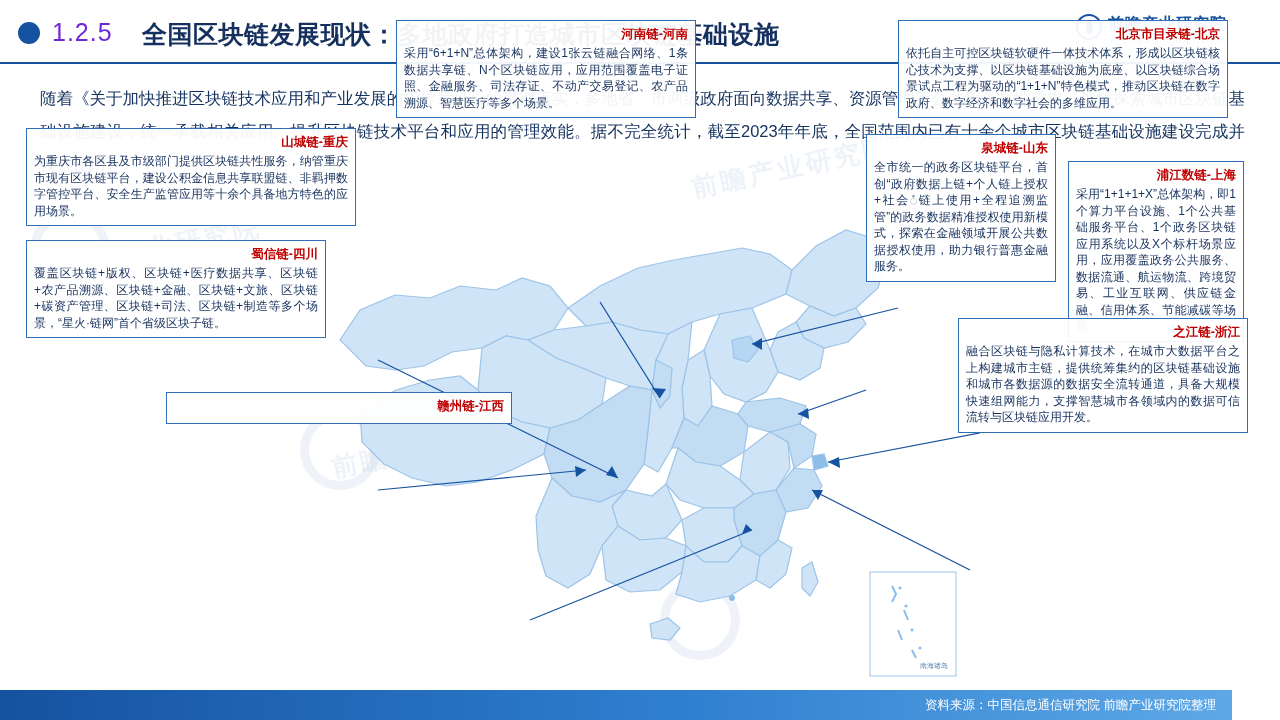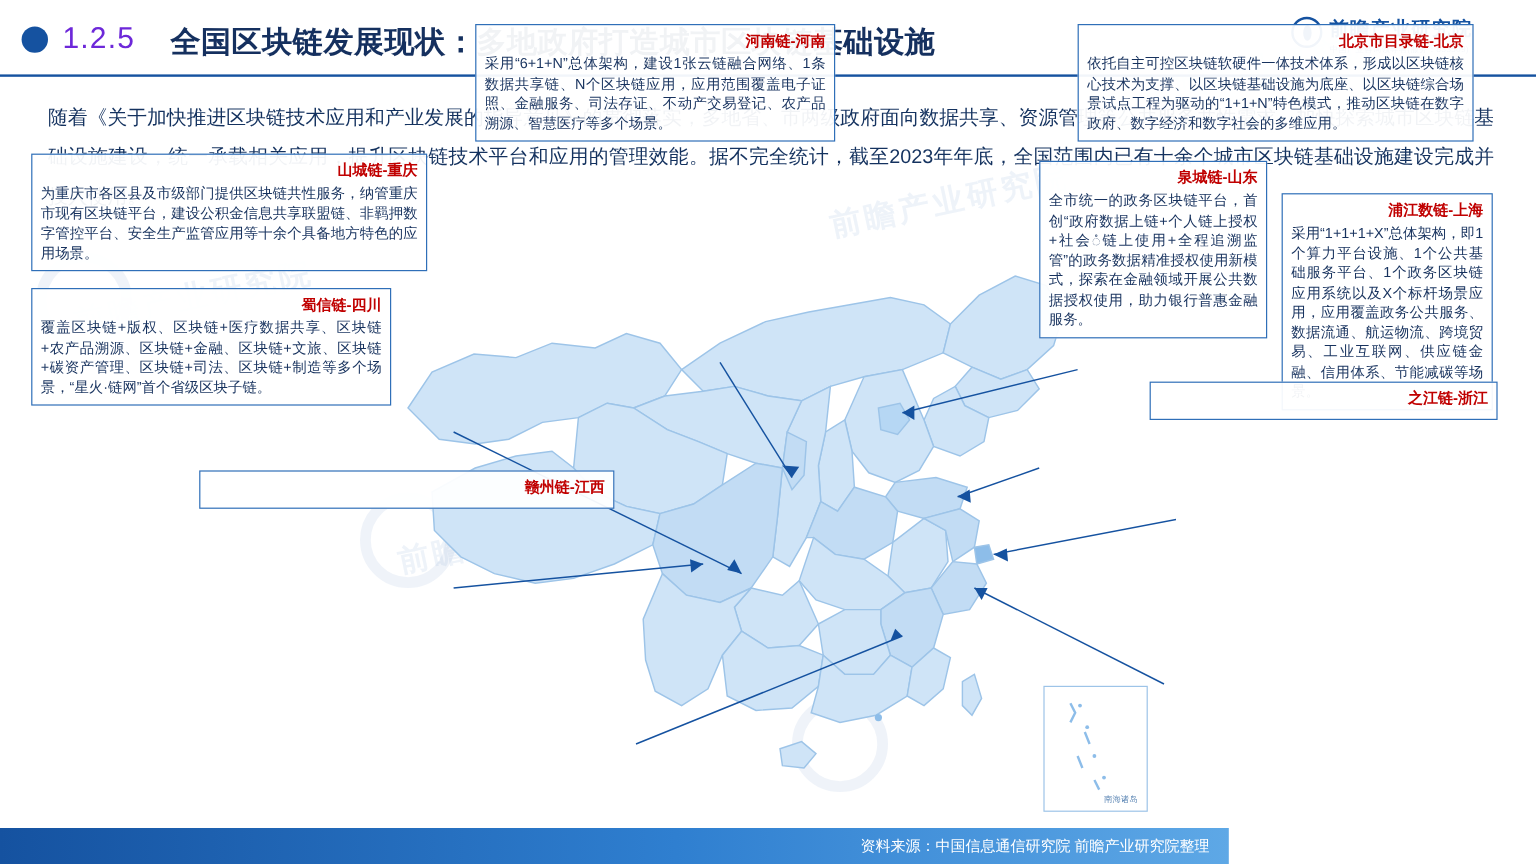--- a/index.html
+++ b/index.html
@@ -154,21 +154,21 @@
   #callout-shanghai { left: 1068px; top: 144px; width: 176px; margin-top: 17px; }
   #callout-sichuan { left: 26px;  top: 240px; width: 300px; }
   #callout-zhejiang { left: 958px; top: 318px; width: 290px; }
   #callout-jiangxi { left: 166px; top: 392px; width: 346px; padding-left: 33px; }
 
   
   .footer {
     position: absolute;
     left: 0;
     top: 690px;
-    width: 1024px;
+    width: 1232px;
     height: 30px;
     background: linear-gradient(90deg, #1552a0 0%, #2f7fd0 55%, #5ea8e6 100%);
   }
   .footer-text {
     position: absolute;
     right: 16px;
     top: 7px;
     color: #ffffff;
     font-size: 12.5px;
   }
@@ -347,20 +347,21 @@
   <div class="c-body">采用“1+1+1+X”总体架构，即1个算力平台设施、1个公共基础服务平台、1个政务区块链应用系统以及X个标杆场景应用，应用覆盖政务公共服务、数据流通、航运物流、跨境贸易、工业互联网、供应链金融、信用体系、节能减碳等场景。</div>
 </div>
 
 <div class="callout" id="callout-sichuan">
   <div class="c-title">蜀信链-四川</div>
   <div class="c-body">覆盖区块链+版权、区块链+医疗数据共享、区块链+农产品溯源、区块链+金融、区块链+文旅、区块链+碳资产管理、区块链+司法、区块链+制造等多个场景，“星火·链网”首个省级区块子链。</div>
 </div>
 
 <div class="callout" id="callout-zhejiang">
   <div class="c-title">之江链-浙江</div>
+  <div class="c-body">融合区块链与隐私计算技术，在城市大数据平台之上构建城市主链，提供统筹集约的区块链基础设施和城市各数据源的数据安全流转通道，具备大规模快速组网能力，支撑智慧城市各领域内的数据可信流转与区块链应用开发。</div>
 </div>
 
 <div class="callout" id="callout-jiangxi">
   <div class="c-title">赣州链-江西</div>
 </div>
 
 <div class="footer">
   <div class="footer-text">资料来源：中国信息通信研究院 前瞻产业研究院整理</div>
 </div>
 

